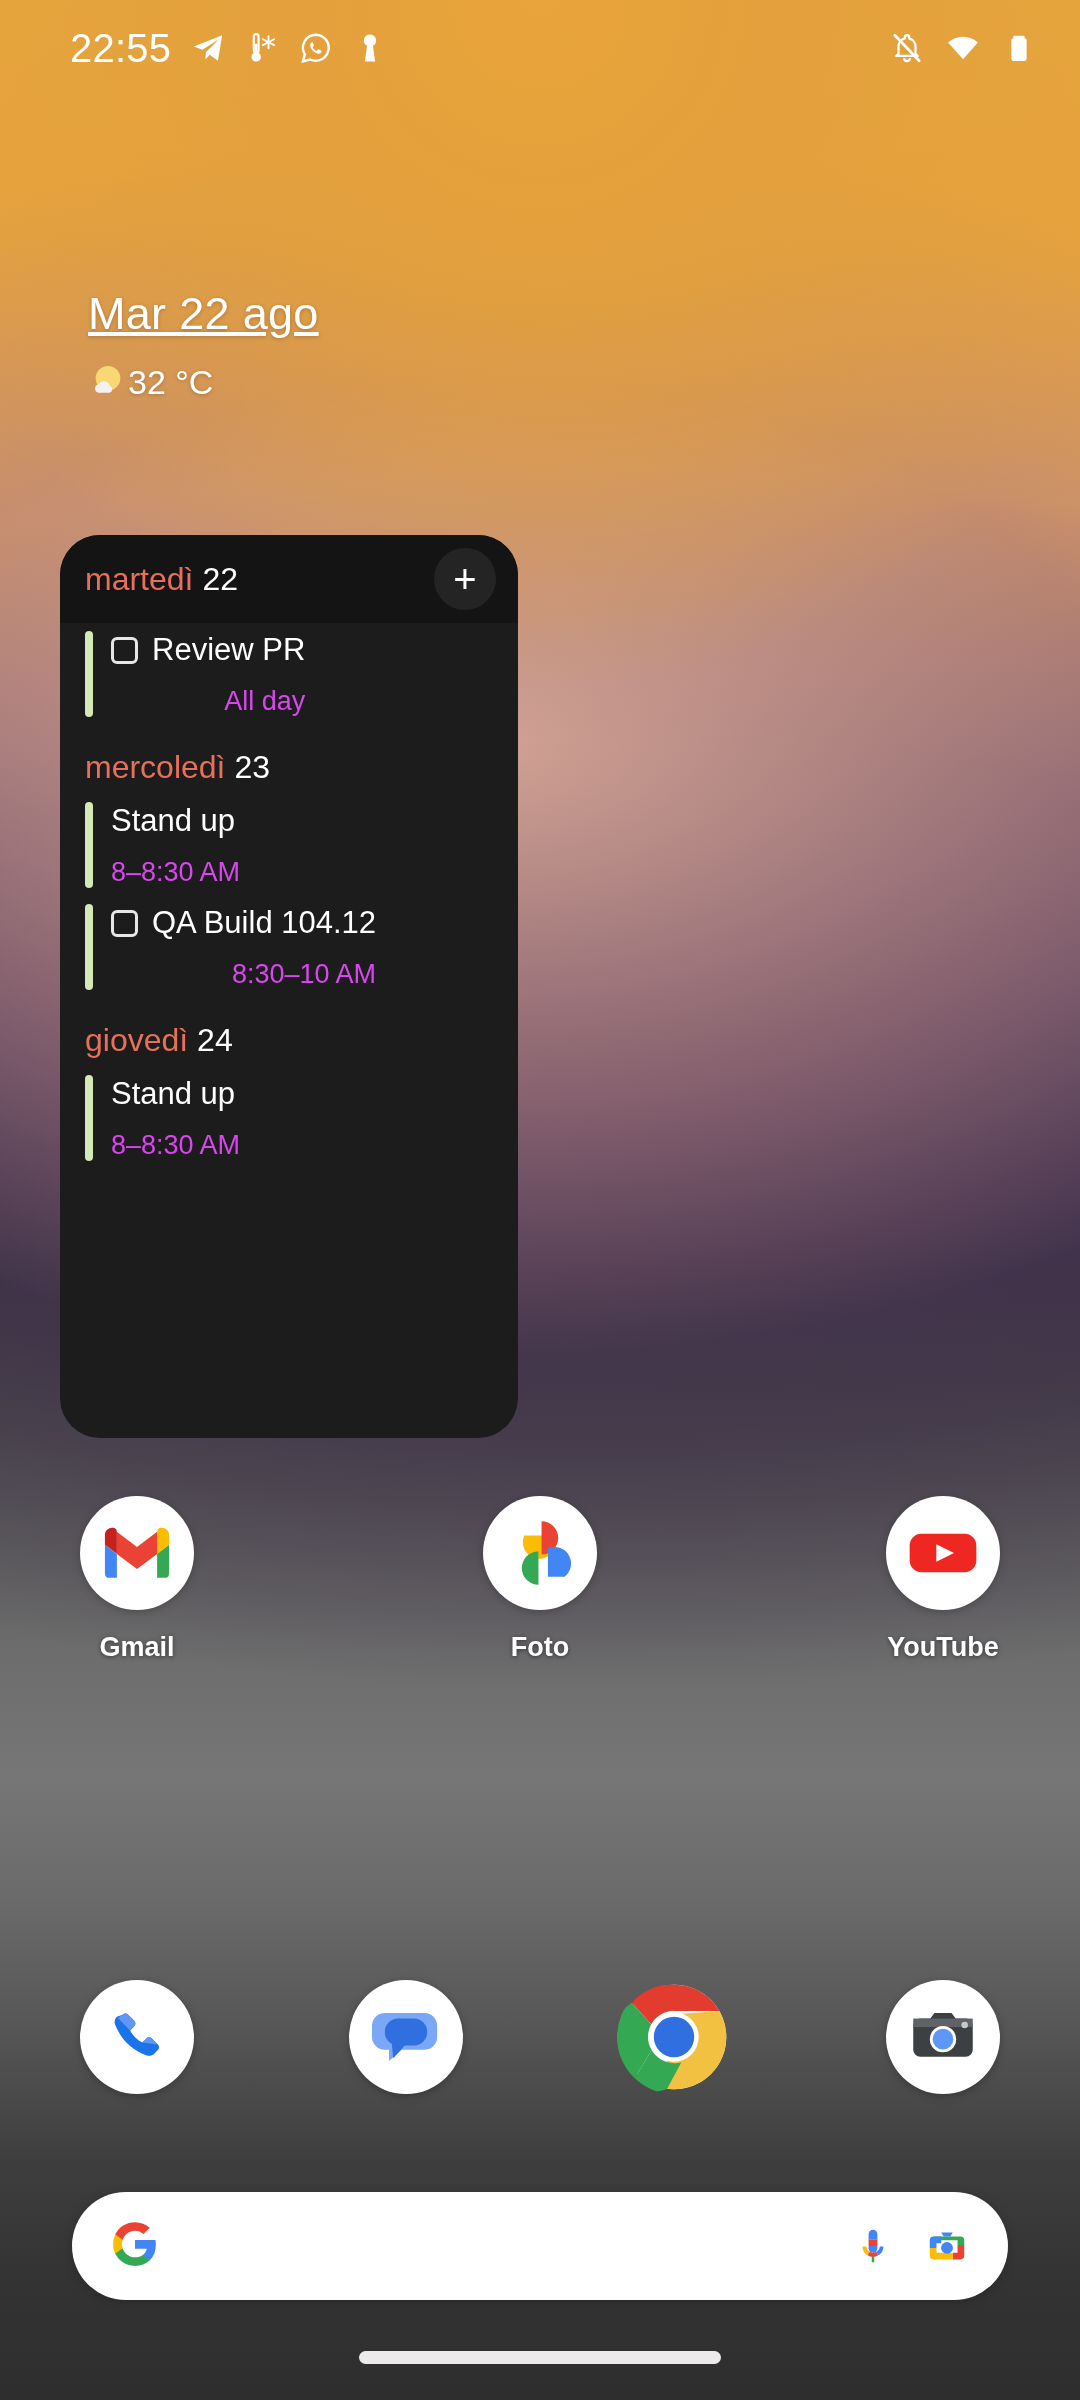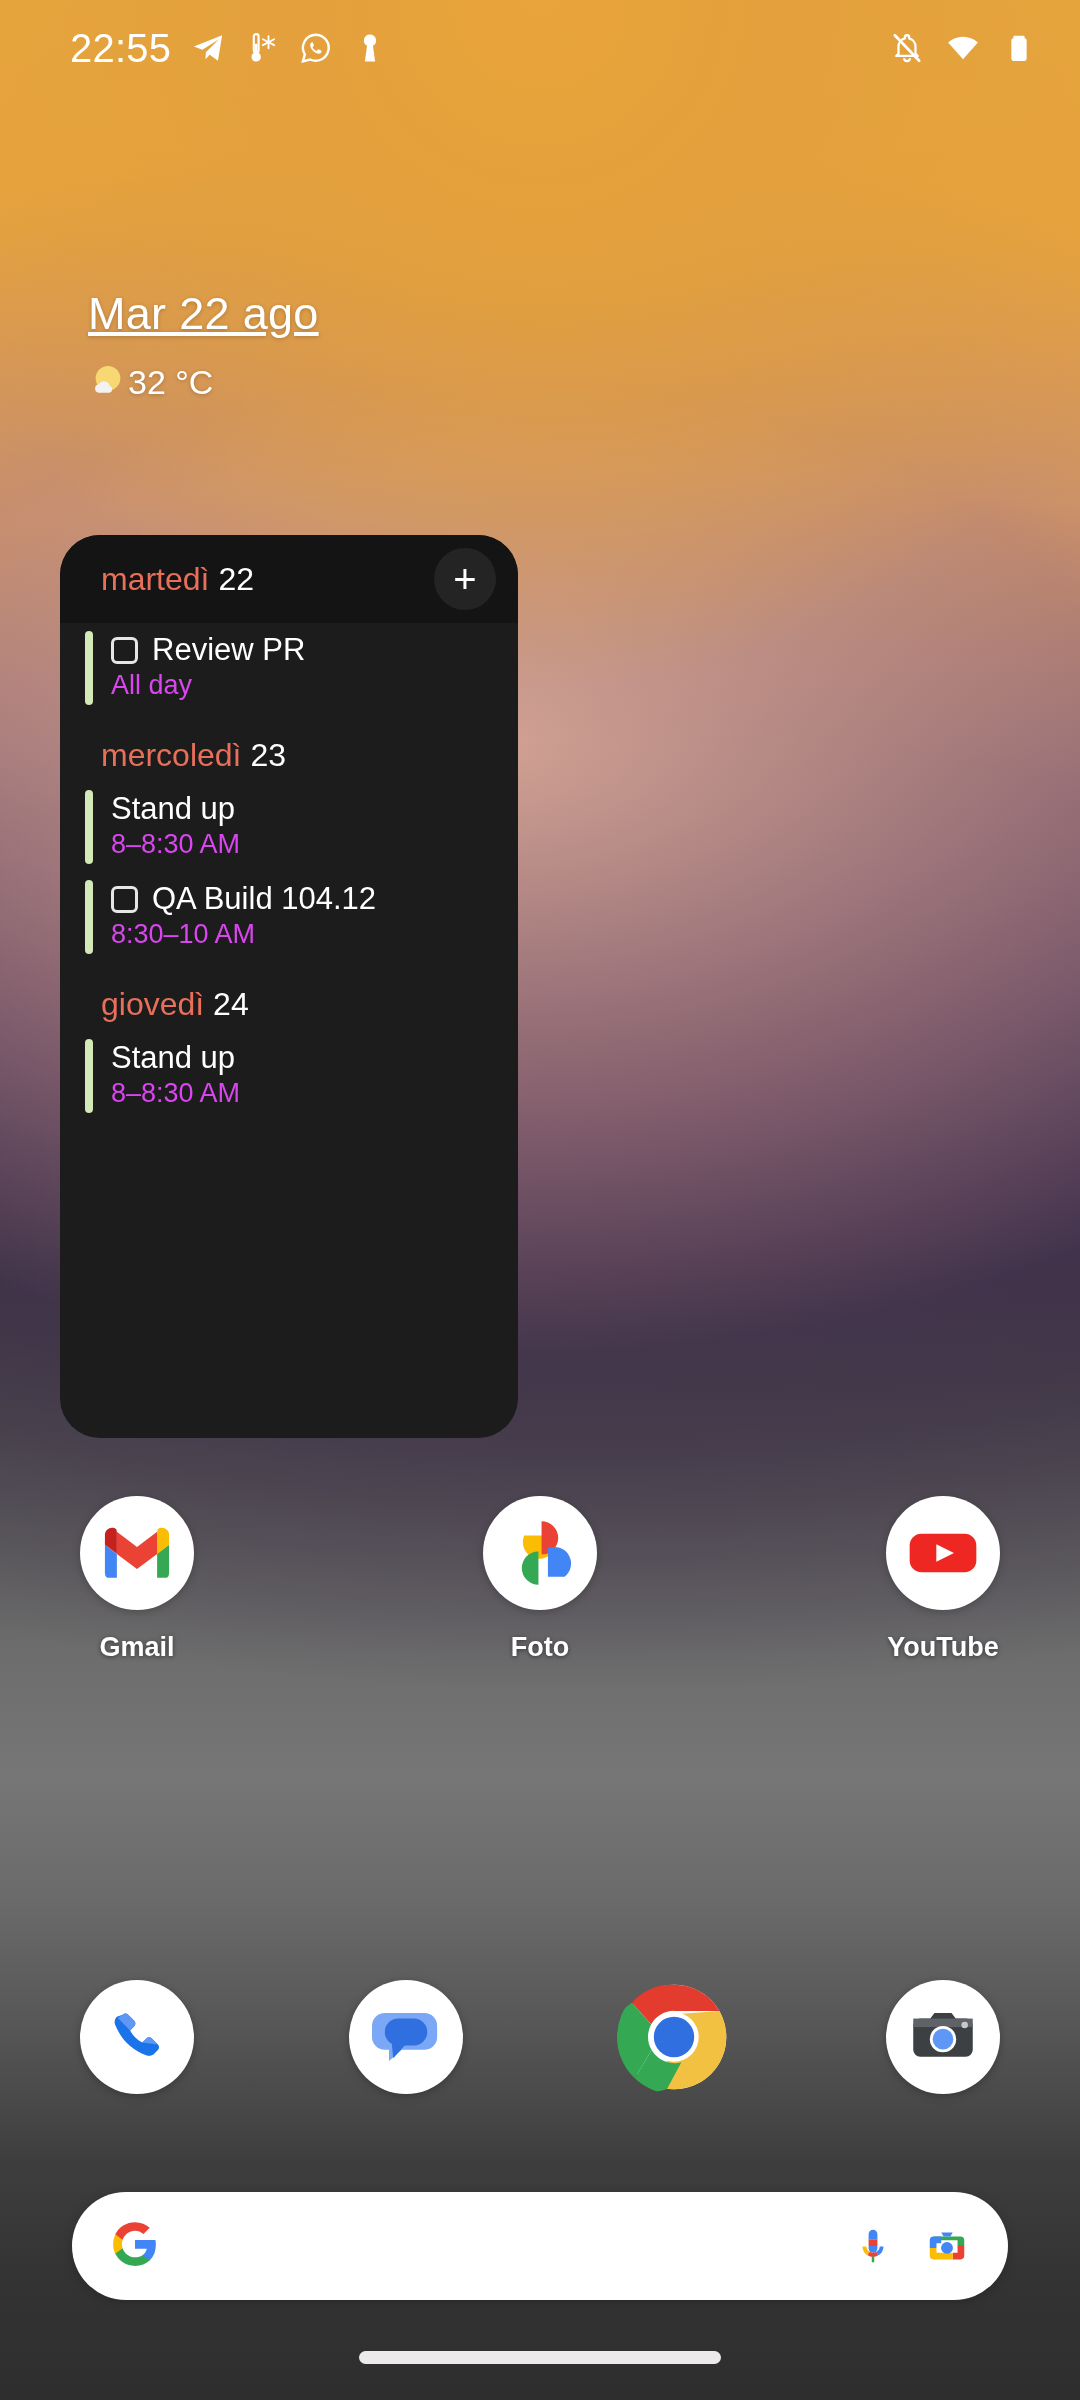--- a/index.html
+++ b/index.html
@@ -75,41 +75,41 @@
     background:#1c1c1c;
     border-radius:40px;
     overflow:hidden;
   }
   #cal-header {
     height:88px; display:flex; align-items:center; justify-content:space-between;
     padding:0 22px 0 25px;
     background:#141414;
   }
   #cal-header-title { font-size:32px; }
-  .day-name { color:#e8705a;margin-left:16px; }
+  .day-name { color:#e8705a; }
   .day-num { color:#ffffff; }
   #cal-add-button {
     width:62px; height:62px; border-radius:50%;
     background:rgba(255,255,255,0.07);
     display:flex; align-items:center; justify-content:center;
     color:#ffffff; font-size:40px; line-height:1; font-weight:300;
     border:none; cursor:pointer;
   }
   #cal-body { padding:0; }
   .day-label {
     font-size:32px; padding:24px 13px 8px 25px;
   }
   .event {
     display:flex; gap:18px; padding:8px 0 8px 25px;
   }
   .event-bar {
     width:8px; border-radius:4px; flex:0 0 8px; align-self:stretch;
     min-height:74px;
   }
-  .event-texts { display:flex; flex-direction:column; gap:2px; padding-top:1px; }
+  .event-texts { display:flex; flex-direction:column; gap:18px; padding-top:1px;text-align:right; }
   .event-title-row { display:flex; align-items:center; gap:14px; }
   .event-checkbox {
     width:27px; height:27px; border:3px solid #e6e6e6;
     border-radius:6px; flex:0 0 27px; display:block;
   }
   .event-title { font-size:31px; color:#ffffff; }
   .event-time { font-size:27px; color:#d946ef; }
 
   
   #app-grid {

